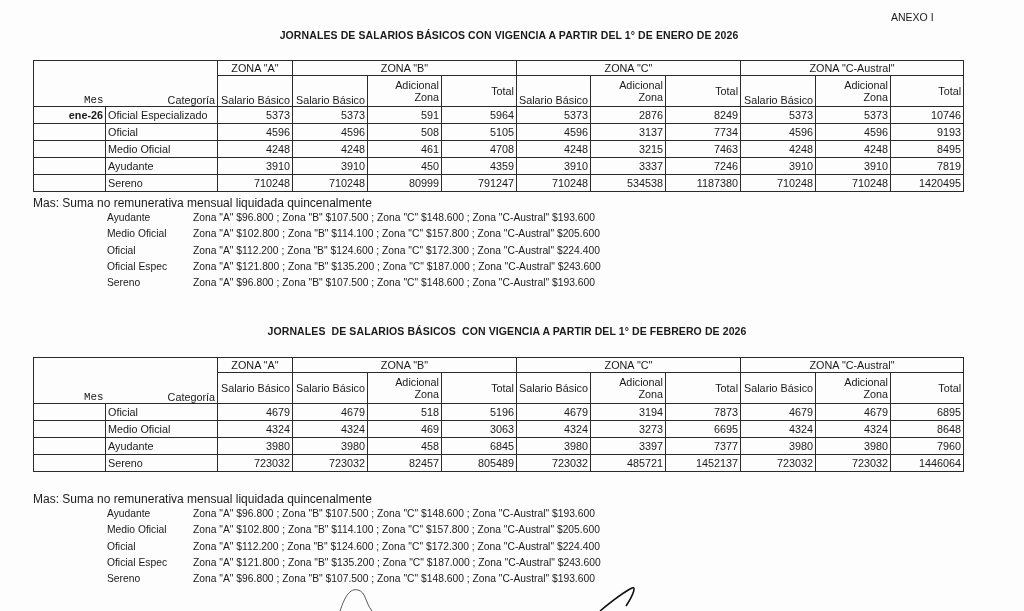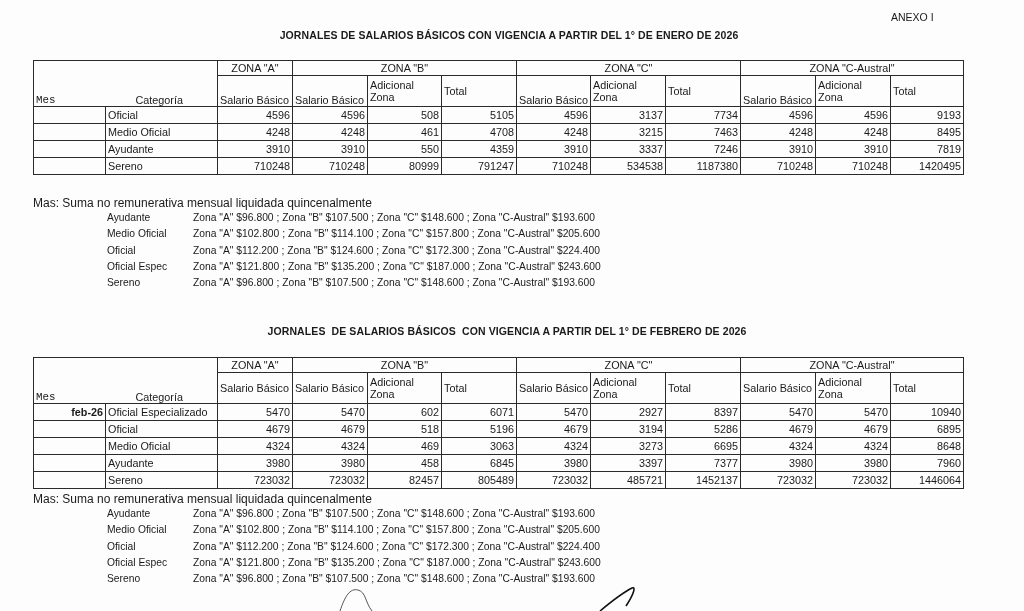--- a/index.html
+++ b/index.html
@@ -15,21 +15,21 @@
     position:absolute; left:33px; border-collapse:collapse; table-layout:fixed;
     font-size:10.8px; width:930px;
   }
   table.sal td, table.sal th {
     border:1px solid #2a2a2a; padding:0 2px; font-weight:normal; line-height:12px;
     white-space:nowrap; overflow:hidden;
   }
   .tbl1 { top:60px; }
   .tbl2 { top:357px; }
   th.zone { height:14px; text-align:center; vertical-align:middle; }
-  th.sub { text-align:left; vertical-align:bottom; height:30px; }
+  th.sub { text-align:right; vertical-align:bottom; height:30px; }
   th.sub.mid { vertical-align:middle; }
   th.sub.tot { vertical-align:middle; }
   .blank-top { border-bottom:none !important; }
   .mesh { text-align:center; vertical-align:bottom; border-top:none !important; border-right:none !important;font-family:Liberation Mono, monospace; }
   .cath { text-align:center; vertical-align:bottom; border-top:none !important; border-left:none !important; padding-left:30px !important; }
   td { height:16px; }
   td.num { text-align:right; }
   td.mes { text-align:right; font-weight:bold !important; }
   td.cat { text-align:left; }
   .note { position:absolute; left:33px; font-size:12px; }
@@ -82,20 +82,34 @@
     <th class="sub">Salario Básico</th>
     <th class="sub mid" style="white-space:normal">Adicional Zona</th>
     <th class="sub tot">Total</th>
     <th class="sub">Salario Básico</th>
     <th class="sub mid" style="white-space:normal">Adicional Zona</th>
     <th class="sub tot">Total</th>
   </tr>
   </tbody>
     <tbody id="rows-0">
       <tr>
+        <td class="mes">ene-26</td>
+        <td class="cat">Oficial Especializado</td>
+        <td class="num">5373</td>
+        <td class="num">5373</td>
+        <td class="num">591</td>
+        <td class="num">5964</td>
+        <td class="num">5373</td>
+        <td class="num">2876</td>
+        <td class="num">8249</td>
+        <td class="num">5373</td>
+        <td class="num">5373</td>
+        <td class="num">10746</td>
+      </tr>
+      <tr>
         <td class="mes"></td>
         <td class="cat">Oficial</td>
         <td class="num">4596</td>
         <td class="num">4596</td>
         <td class="num">508</td>
         <td class="num">5105</td>
         <td class="num">4596</td>
         <td class="num">3137</td>
         <td class="num">7734</td>
         <td class="num">4596</td>
@@ -114,21 +128,21 @@
         <td class="num">7463</td>
         <td class="num">4248</td>
         <td class="num">4248</td>
         <td class="num">8495</td>
       </tr>
       <tr>
         <td class="mes"></td>
         <td class="cat">Ayudante</td>
         <td class="num">3910</td>
         <td class="num">3910</td>
-        <td class="num">550</td>
+        <td class="num">450</td>
         <td class="num">4359</td>
         <td class="num">3910</td>
         <td class="num">3337</td>
         <td class="num">7246</td>
         <td class="num">3910</td>
         <td class="num">3910</td>
         <td class="num">7819</td>
       </tr>
       <tr>
         <td class="mes"></td>
@@ -204,43 +218,29 @@
     <th class="sub mid" style="white-space:normal">Salario Básico</th>
     <th class="sub mid" style="white-space:normal">Adicional Zona</th>
     <th class="sub tot">Total</th>
     <th class="sub mid" style="white-space:normal">Salario Básico</th>
     <th class="sub mid" style="white-space:normal">Adicional Zona</th>
     <th class="sub tot">Total</th>
   </tr>
   </tbody>
     <tbody id="rows-1">
       <tr>
-        <td class="mes">feb-26</td>
-        <td class="cat">Oficial Especializado</td>
-        <td class="num">5470</td>
-        <td class="num">5470</td>
-        <td class="num">602</td>
-        <td class="num">6071</td>
-        <td class="num">5470</td>
-        <td class="num">2927</td>
-        <td class="num">8397</td>
-        <td class="num">5470</td>
-        <td class="num">5470</td>
-        <td class="num">10940</td>
-      </tr>
-      <tr>
         <td class="mes"></td>
         <td class="cat">Oficial</td>
         <td class="num">4679</td>
         <td class="num">4679</td>
         <td class="num">518</td>
         <td class="num">5196</td>
         <td class="num">4679</td>
         <td class="num">3194</td>
-        <td class="num">5286</td>
+        <td class="num">7873</td>
         <td class="num">4679</td>
         <td class="num">4679</td>
         <td class="num">6895</td>
       </tr>
       <tr>
         <td class="mes"></td>
         <td class="cat">Medio Oficial</td>
         <td class="num">4324</td>
         <td class="num">4324</td>
         <td class="num">469</td>

